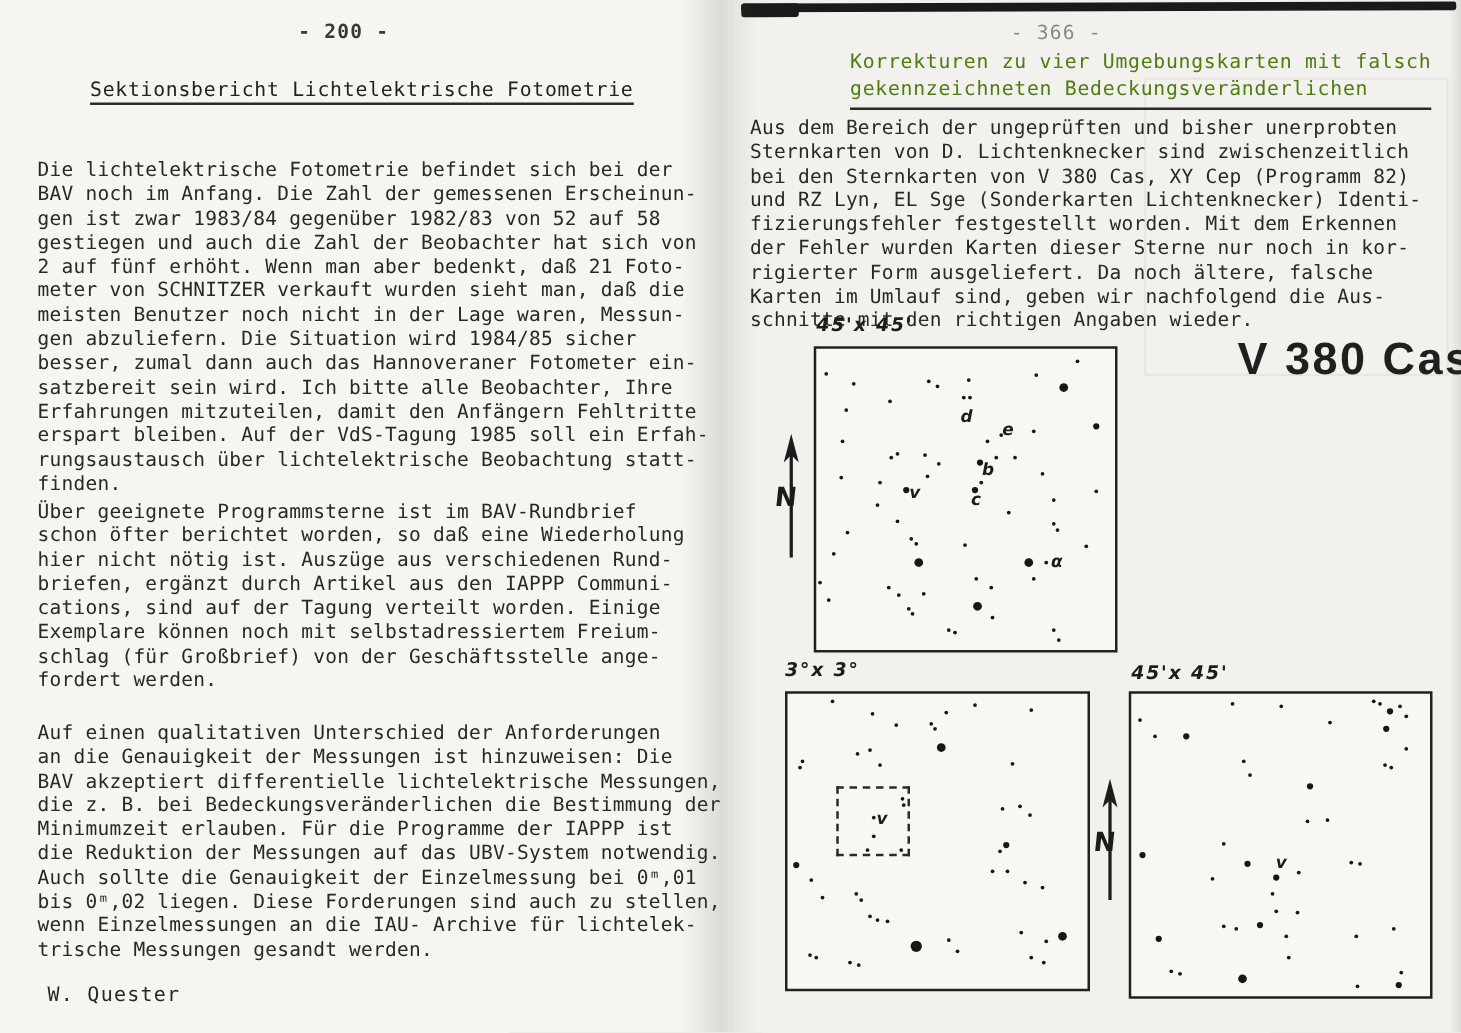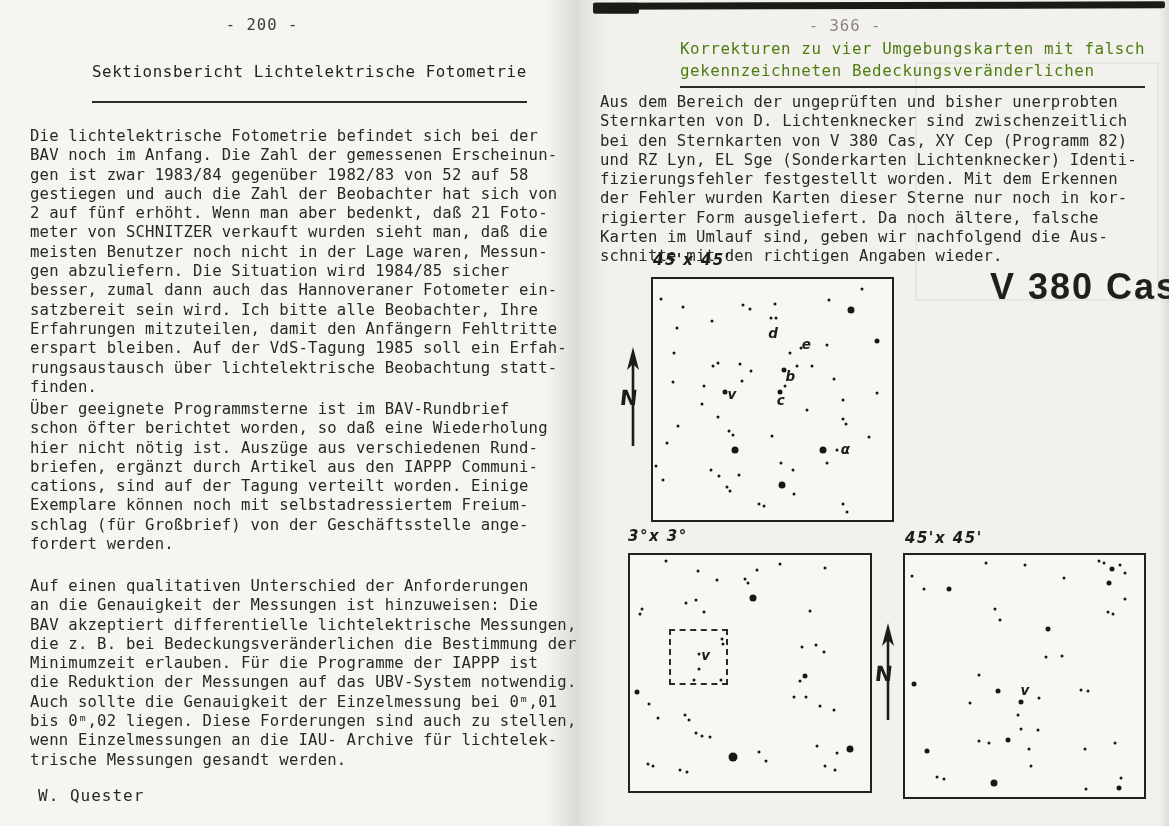--- a/index.html
+++ b/index.html
@@ -20,21 +20,21 @@
 
   .typed{
     font-family:"DejaVu Sans Mono","DejaVu Sans",monospace;
     font-size:15.6px;line-height:19.3px;color:#2a2825;
     white-space:pre-line;letter-spacing:0.2px;
   }
   .page-num{position:absolute;font-size:15.6px;color:#3a3834;letter-spacing:1px;text-align:center;}
   .page-num.faded{color:#716c65;opacity:.8;filter:blur(.3px);}
   .doc-title{
     position:absolute;display:inline-block;font-size:15.8px;color:#242220;
-    letter-spacing:0.6px;border-bottom:2px solid #2c2a27;padding-bottom:20px;white-space:nowrap;margin-left:20px;
+    letter-spacing:0.6px;border-bottom:2px solid #2c2a27;padding-bottom:1px;white-space:nowrap;
   }
   .doc-title-2{
     position:absolute;display:inline-block;border-bottom:2px solid #2c2a27;padding-bottom:4px;
   }
   .doc-title-2 .t-line{font-size:15.8px;line-height:22px;color:#4d7c0f;letter-spacing:0.6px;white-space:nowrap;}
   .paragraph{position:absolute;}
   .signature{position:absolute;font-size:16px;color:#2a2825;letter-spacing:1px;}
 
   .top-bar{position:absolute;left:8px;top:2px;width:572px;height:7px;background:#1b1a18;
     transform:rotate(-0.15deg);border-radius:2px;}
@@ -69,21 +69,21 @@
     transform:skewX(-6deg);
   }
   .ghost{position:absolute;border:2px solid rgba(70,64,56,0.06);pointer-events:none;}
 </style>
 </head>
 <body>
 
 <div class="stage">
 
   <div class="page page-left">
-    <div class="page-num" style="left:162px;top:16px;width:200px;">- 200 -</div>
+    <div class="page-num" style="left:175px;top:16px;width:200px;font-weight:bold;">- 200 -</div>
     <div class="doc-title" style="left:72px;top:62px;">Sektionsbericht Lichtelektrische Fotometrie</div>
     <div class="paragraph typed" style="left:30px;top:127px;width:548px;">Die lichtelektrische Fotometrie befindet sich bei der
 BAV noch im Anfang. Die Zahl der gemessenen Erscheinun-
 gen ist zwar 1983/84 gegenüber 1982/83 von 52 auf 58
 gestiegen und auch die Zahl der Beobachter hat sich von
 2 auf fünf erhöht. Wenn man aber bedenkt, daß 21 Foto-
 meter von SCHNITZER verkauft wurden sieht man, daß die
 meisten Benutzer noch nicht in der Lage waren, Messun-
 gen abzuliefern. Die Situation wird 1984/85 sicher
 besser, zumal dann auch das Hannoveraner Fotometer ein-

